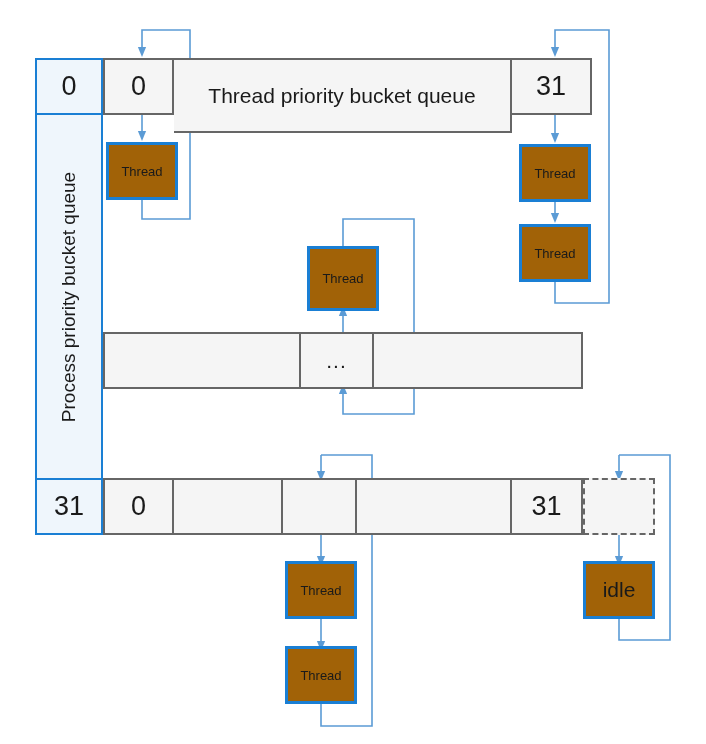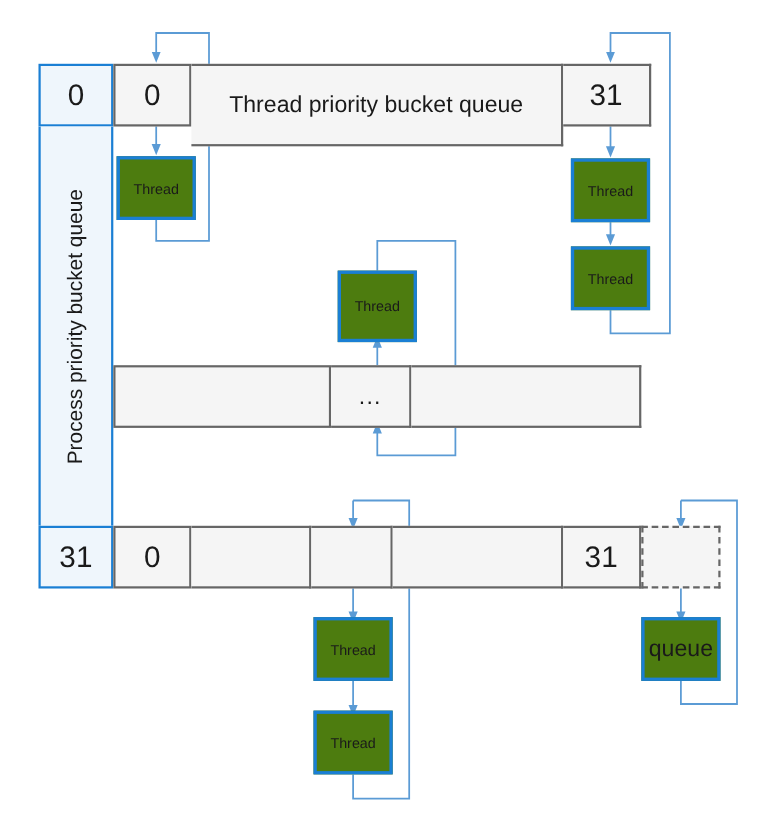--- a/index.html
+++ b/index.html
@@ -56,21 +56,21 @@
   }
   .vlabel {
     transform: rotate(-90deg);
     white-space: nowrap;
     font-size: 19px;
     color: #1a1a1a;
   }
 
   
   .tbox {
-    background: #4d7c0f;
+    background: #a16207;
     border: 3px solid #1a7fd4;
     display: flex;
     align-items: center;
     justify-content: center;
     font-size: 13px;
     color: #1a1a1a;
   }
   .tbox.big { font-size: 21px; }
 
   svg.overlay {
@@ -202,16 +202,16 @@
 
   <div class="abs tbox" style="left:285px; top:561px; width:72px; height:58px;">
     <span>Thread</span>
   </div>
 
   <div class="abs tbox" style="left:285px; top:646px; width:72px; height:58px;">
     <span>Thread</span>
   </div>
 
   <div class="abs tbox big" style="left:583px; top:561px; width:72px; height:58px;">
-    <span>queue</span>
+    <span>idle</span>
   </div>
 
 </div>
 
 </body></html>

